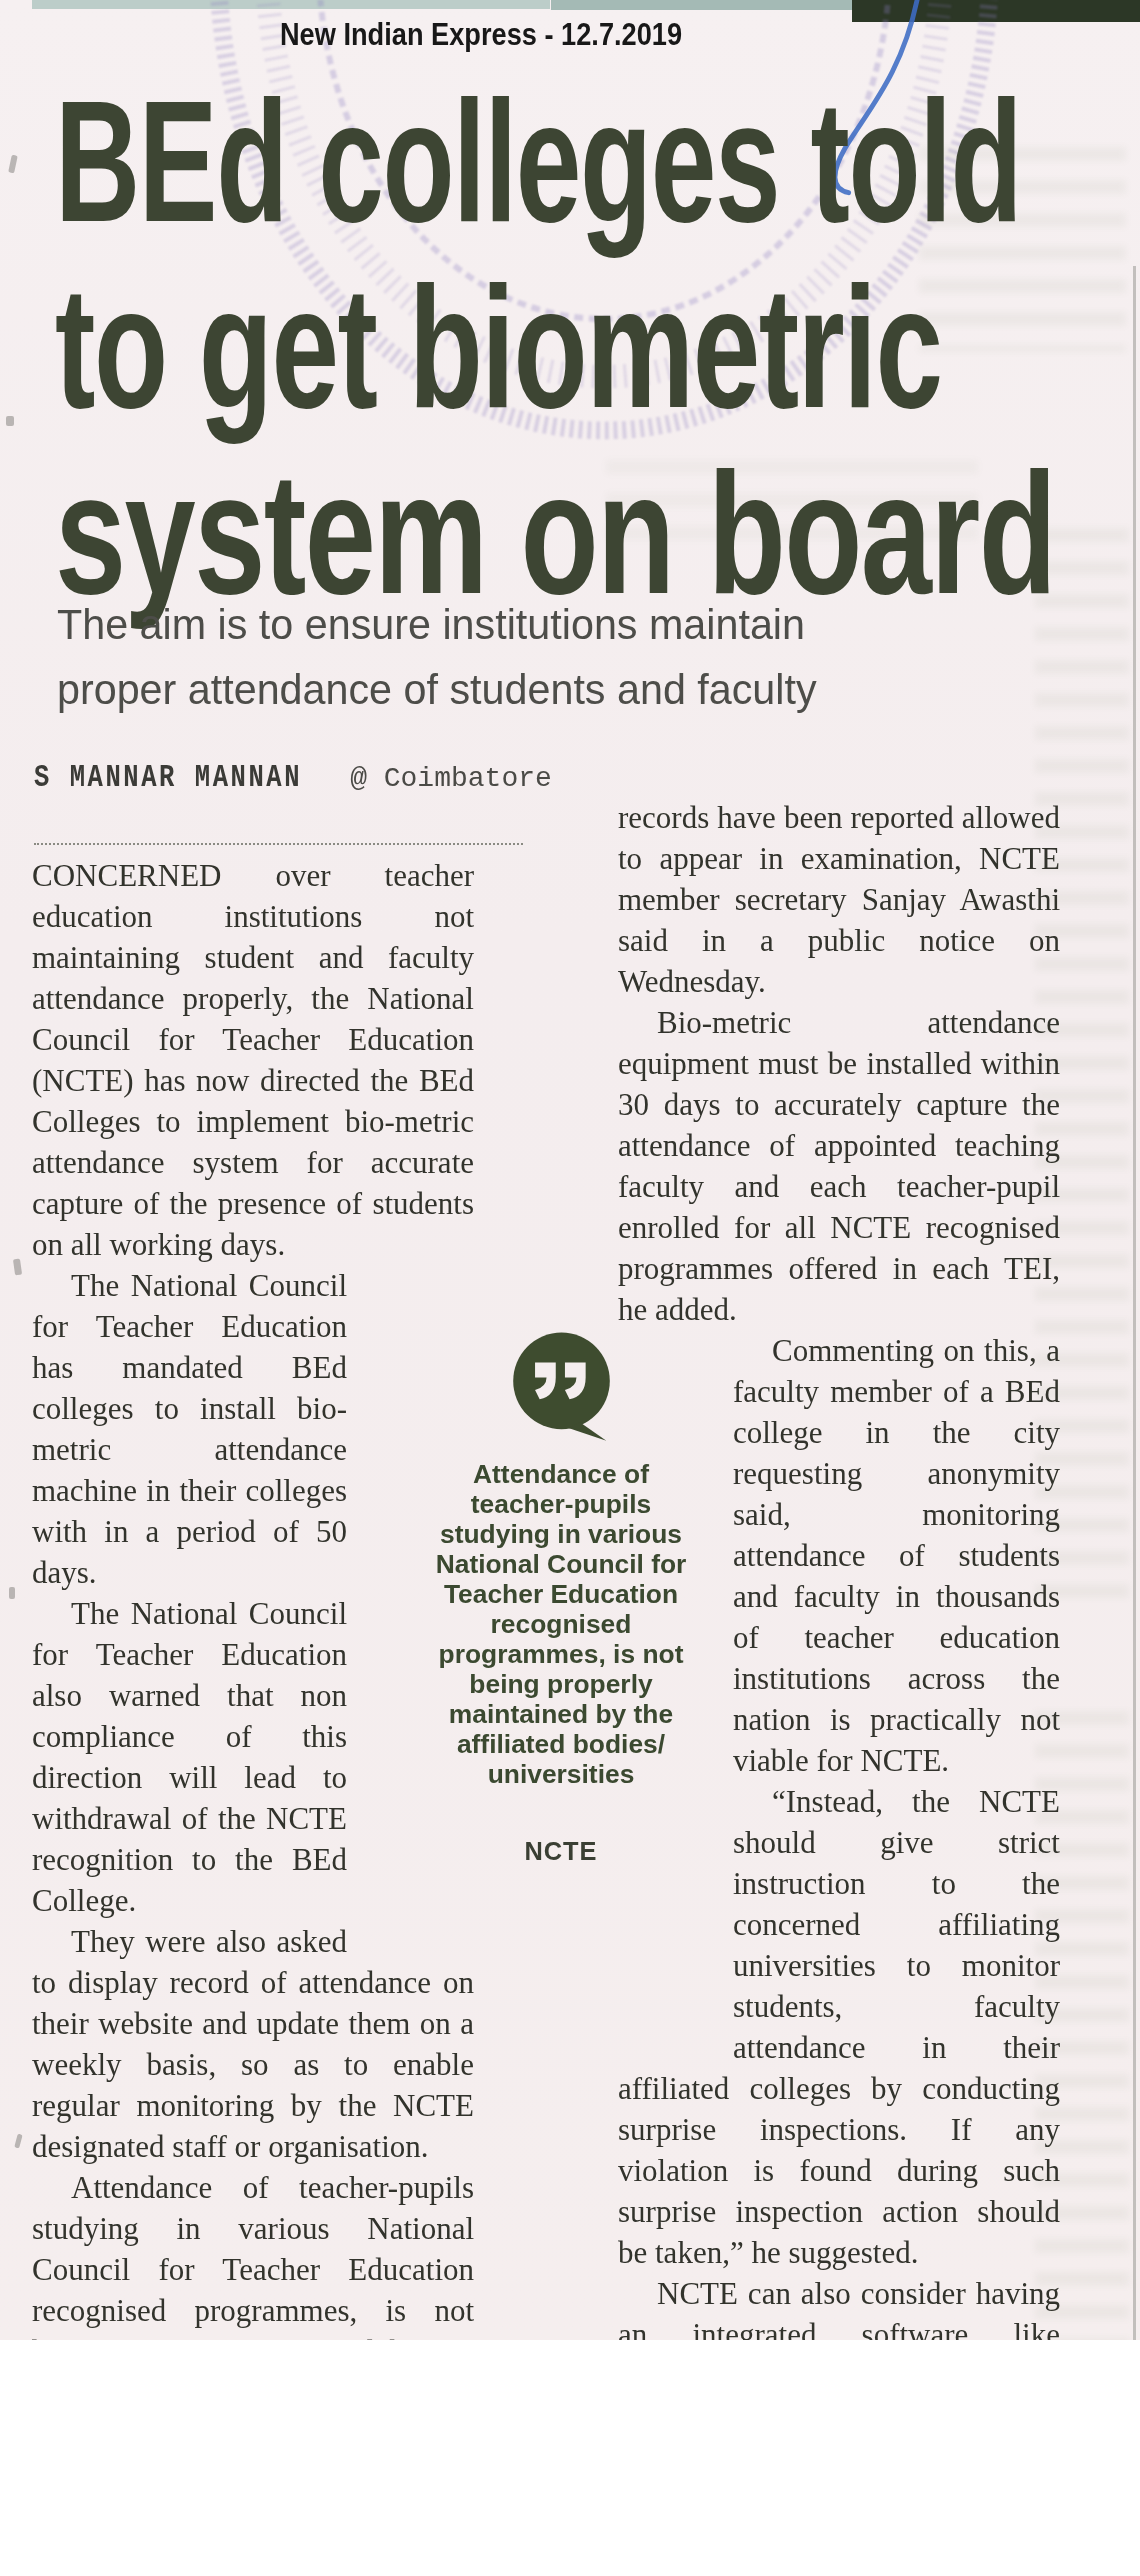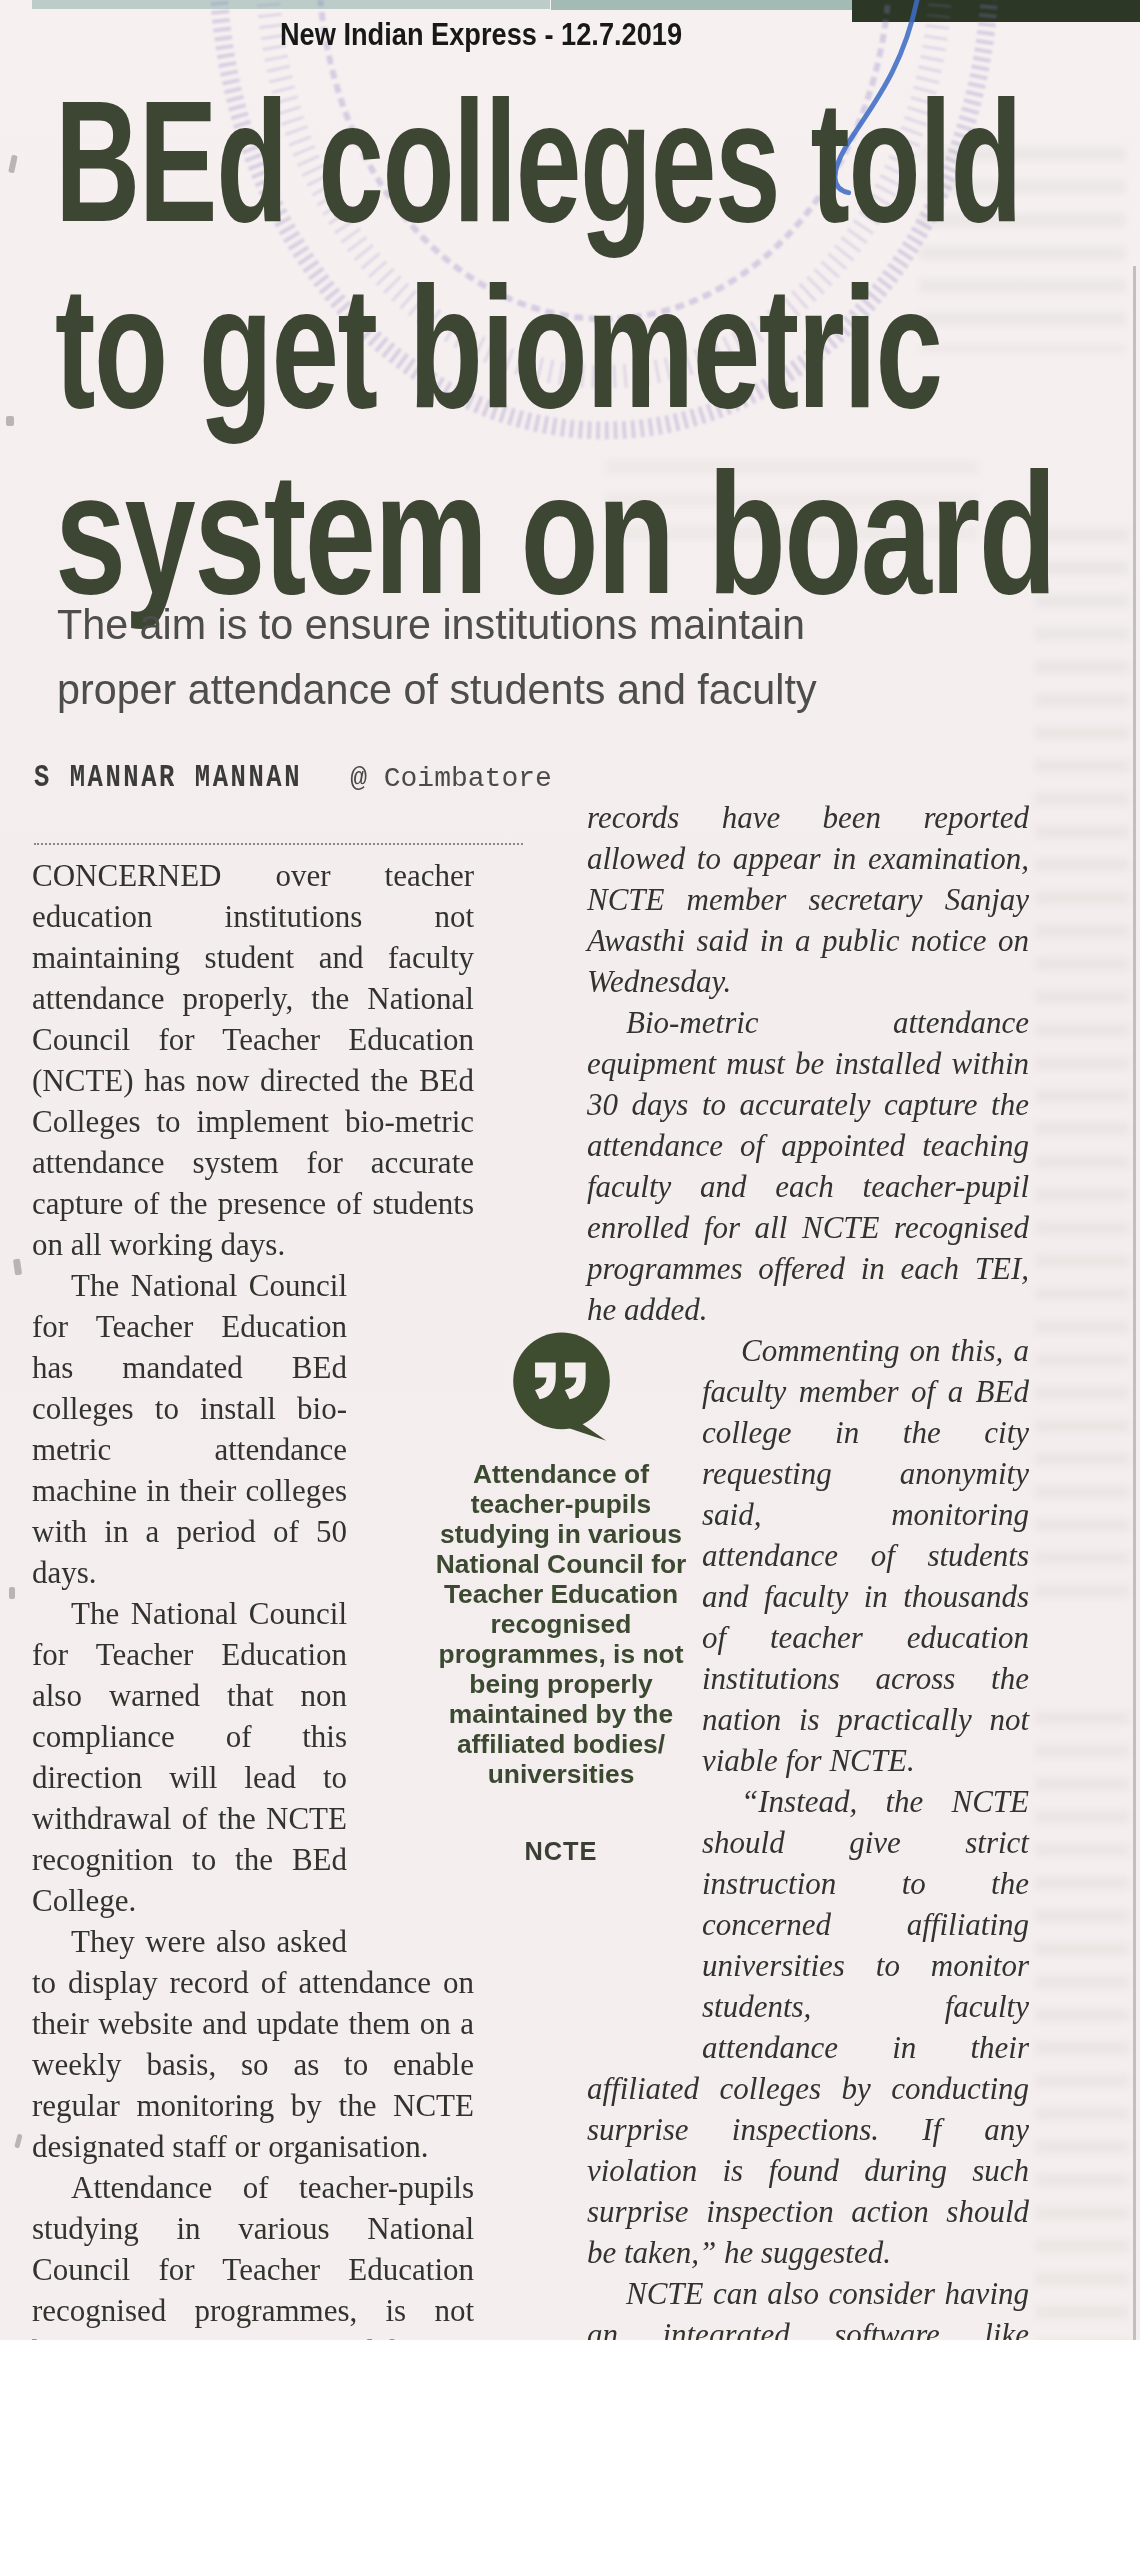--- a/index.html
+++ b/index.html
@@ -44,21 +44,21 @@
   .byline .author{
     display:inline-block;font-weight:700;font-size:29px;letter-spacing:2.9px;
     color:#3b3b37;transform:scale(.88,1.05);transform-origin:left bottom;
   }
   .byline .loc{font-size:28px;color:#4a4a46;margin-left:2px;}
   .byline-rule{position:absolute;left:34px;top:843px;width:489px;border-top:2.9px dotted #8a8a82;}
   
   .col{position:absolute;font-size:31px;line-height:41px;color:#32332c;text-align:justify;}
   .col p{margin:0;}
   .col-left{left:32px;top:855px;width:442px;}
-  .col-right{left:587px;top:797px;width:442px;font-style:italic;}
+  .col-right{left:618px;top:797px;width:442px;}
   .ind{text-indent:39px;}
   .spacer-r{float:right;width:127px;height:657px;}
   .spacer-l{float:left;width:115px;height:698px;}
   
   .pq{position:absolute;left:428px;top:1328px;width:266px;text-align:center;font-family:"Liberation Sans",sans-serif;}
   .pq-icon{display:block;width:115px;height:115px;margin:0 auto 15.6px;}
   .pq-text{font-weight:700;font-size:26.4px;line-height:30px;color:#3b4930;}
   .pq-attr{margin-top:48px;font-weight:700;font-size:25.4px;letter-spacing:1px;color:#3a3f33;}
   
   .rule-bottom{position:absolute;left:39px;top:2551px;width:1074px;height:3.9px;background:#45453f;opacity:.8;}

